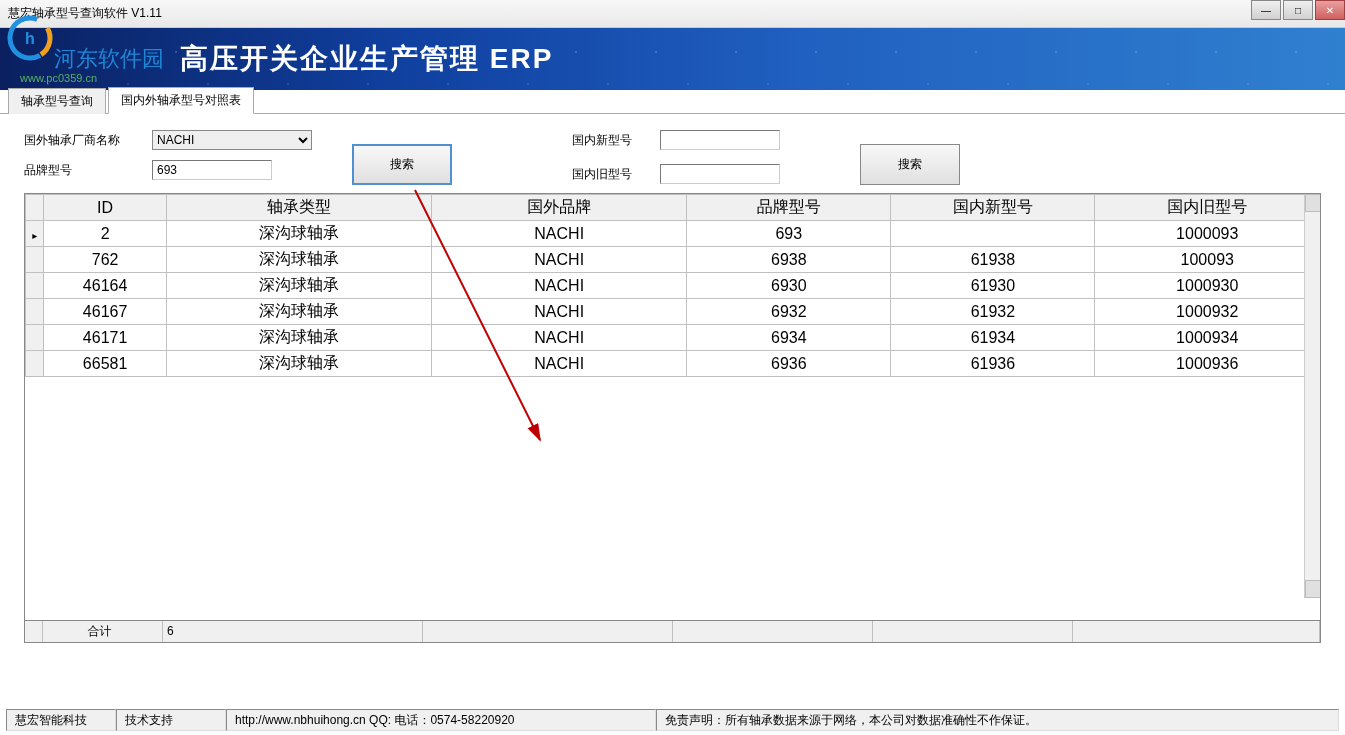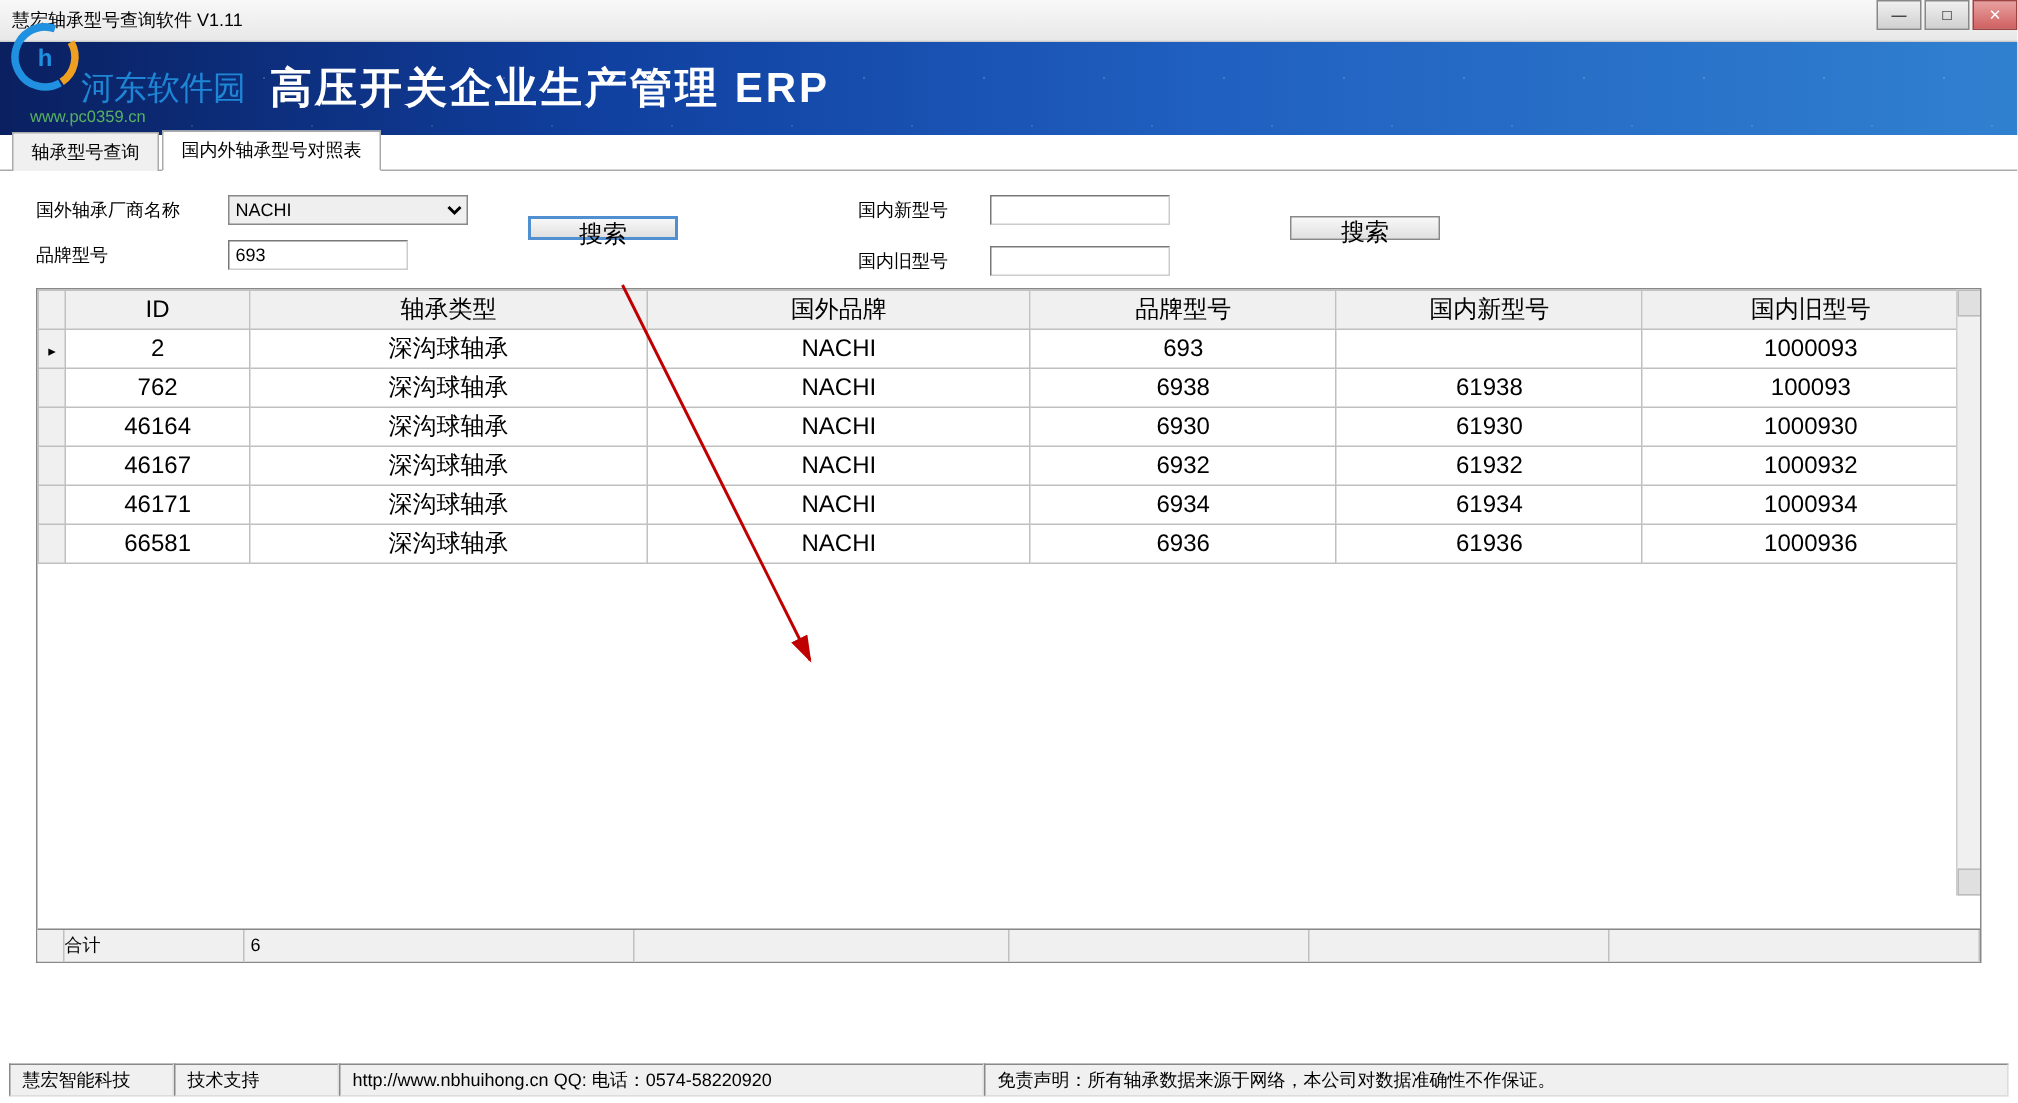--- a/index.html
+++ b/index.html
@@ -20,21 +20,21 @@
     
     .content { padding: 16px 24px 0 24px; font-size: 12px; }
     
     .form-area { display: flex; gap: 40px; margin-bottom: 8px; }
     .form-left { display: flex; flex-direction: column; gap: 10px; }
     .form-row { display: flex; align-items: center; gap: 8px; }
     .form-label { width: 120px; text-align: left; }
     .form-select { width: 160px; height: 20px; font-size: 12px; border: 1px solid #888; }
     .form-input { width: 120px; height: 20px; font-size: 12px; border: 1px solid #888; padding: 0 4px; }
     .form-input.sunken { border: 1px inset #ccc; background: #fff; }
-    .btn { width: 100px; height: 16px; border: 1px solid #888; background: linear-gradient(to bottom, #f8f8f8, #e0e0e0); cursor: pointer; font-size: 16px; }
+    .btn { width: 100px; height: 41px; border: 1px solid #888; background: linear-gradient(to bottom, #f8f8f8, #e0e0e0); cursor: pointer; font-size: 12px; }
     .btn.highlight { border: 2px solid #5090d0; }
     .form-right { display: flex; flex-direction: column; gap: 14px; margin-left: -10px; }
     
     .checkbox-row { display: flex; align-items: center; gap: 6px; margin-left: 24px; margin-top: 8px; }
     .link { color: #0000ee; text-decoration: underline; cursor: pointer; }
     
     .grid-wrap { margin-top: 6px; border: 1px solid #888; height: 450px; display: flex; flex-direction: column; background: #fff; position: relative; }
     .grid-scroll { flex: 1; overflow: hidden; position: relative; }
     .grid { width: 100%; border-collapse: collapse; table-layout: fixed; font-size: 16px; }
     .grid th, .grid td { border: 1px solid #c0c0c0; padding: 2px 4px; height: 20px; text-align: center; overflow: hidden; white-space: nowrap; }
@@ -204,21 +204,21 @@
     <td>6936</td>
     <td>61936</td>
     <td>1000936</td>
             </tr>
           </tbody>
       </table>
       <div class="scrollbar-v"></div>
     </div>
     <div class="grid-footer">
       <div class="grid-footer-cell" style="width:18px"></div>
-      <div class="grid-footer-cell" style="width:120px; text-align:left; padding-right:6px;">合计</div>
+      <div class="grid-footer-cell" style="width:120px; text-align:center; padding-right:6px;">合计</div>
       <div class="grid-footer-cell" style="width:260px; text-align:left; padding-left:4px;">6</div>
       <div class="grid-footer-cell" style="width:250px"></div>
       <div class="grid-footer-cell" style="width:200px"></div>
       <div class="grid-footer-cell" style="width:200px"></div>
       <div class="grid-footer-cell" style="flex:1"></div>
     </div>
   </div>
 </div>
 
 <svg class="arrow-overlay" width="160" height="280">

